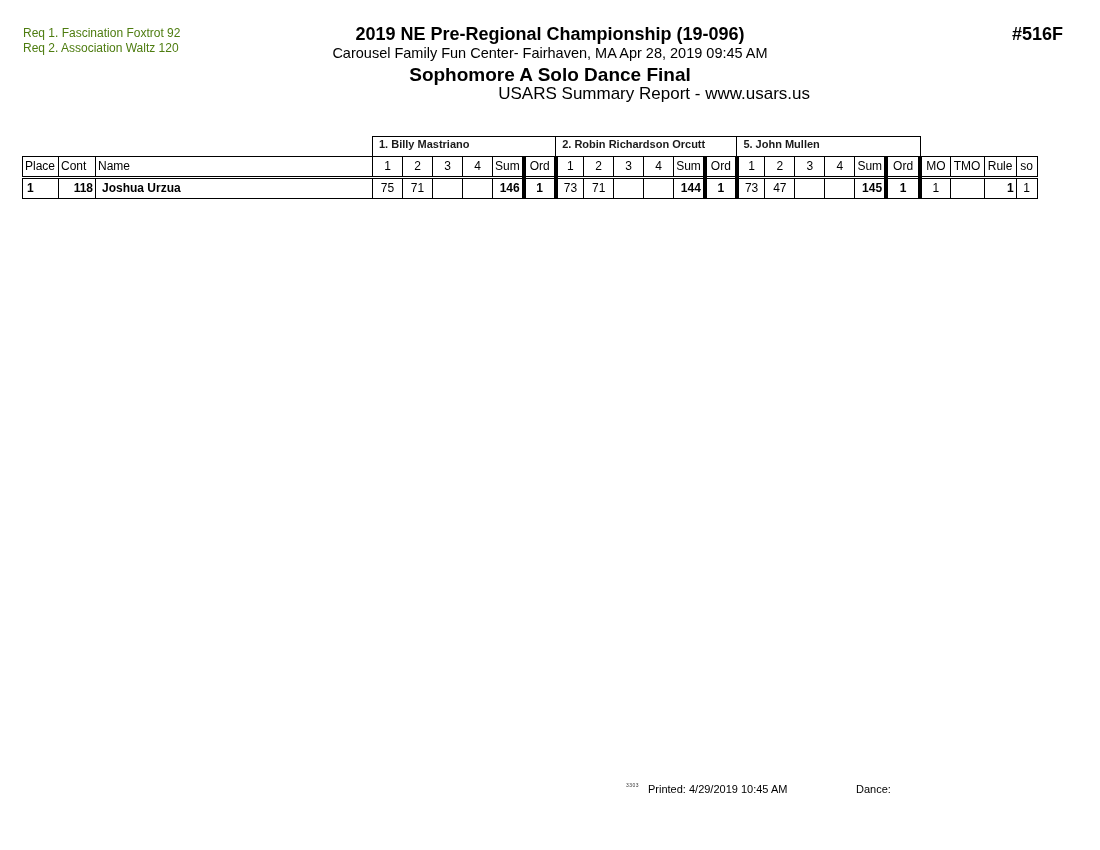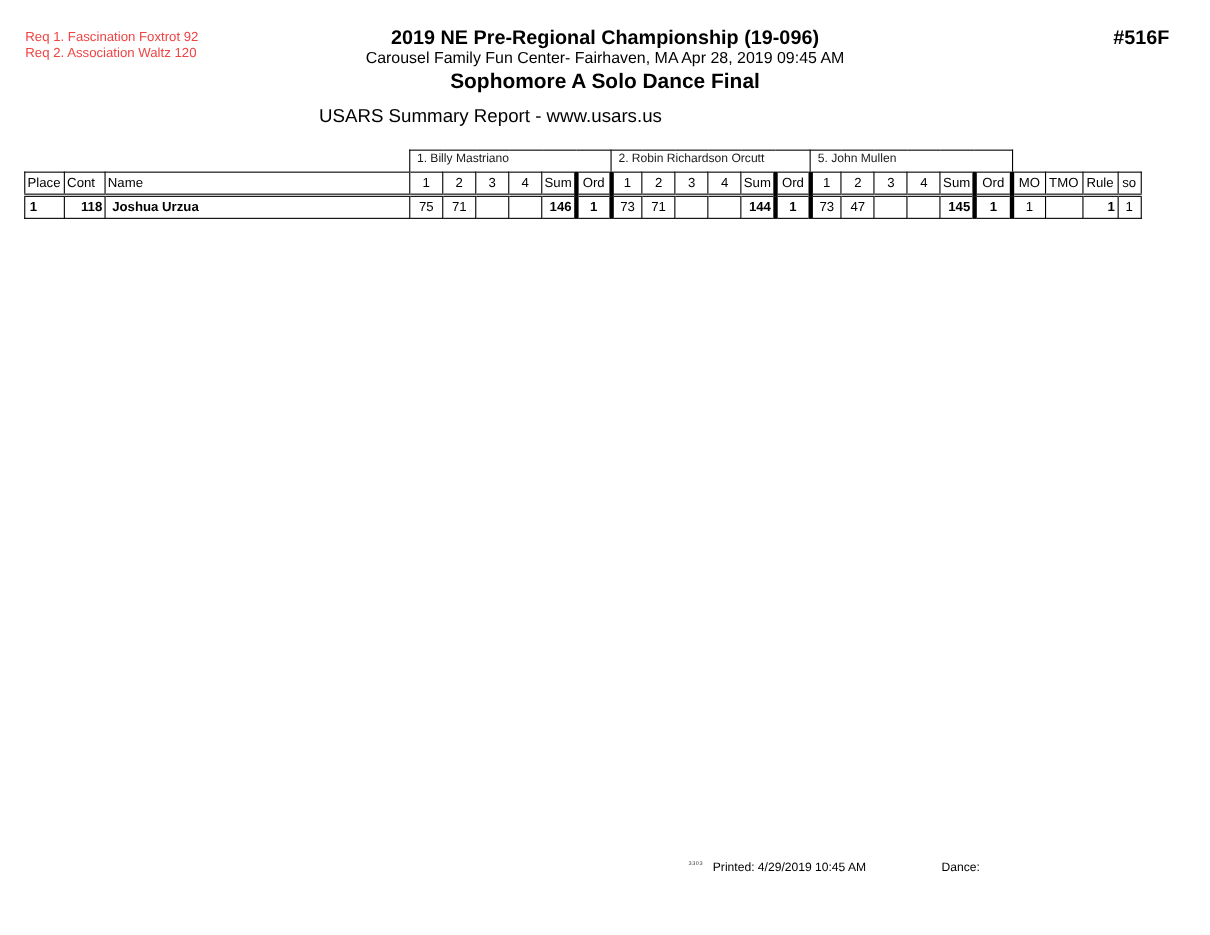--- a/index.html
+++ b/index.html
@@ -1,29 +1,29 @@
 <!DOCTYPE html>
 <html><head>
 <meta charset="utf-8">
 <style>
   html, body { margin: 0; padding: 0; background: #ffffff; }
   body { width: 1100px; height: 850px; position: relative; overflow: hidden;
          font-family: "Liberation Sans", sans-serif; color: #000; }
   .abs { position: absolute; white-space: nowrap; }
-  .req { font-size: 12px; line-height: 14px; color: #ef4444; }
+  .req { font-size: 12px; line-height: 14px; color: #4d7c0f; }
   .title1 { font-size: 18px; font-weight: bold; left: 290px; width: 520px; text-align: center; top: 24px; }
   .title2 { font-size: 14.5px; left: 290px; width: 520px; text-align: center; top: 45px; }
   .title3 { font-size: 19px; font-weight: bold; left: 290px; width: 520px; text-align: center; top: 64px; }
-  .title4 { font-size: 17px; left: 290px; width: 520px; text-align: left; top: 96px; }
+  .title4 { font-size: 17px; left: 290px; width: 520px; text-align: right; top: 84px; }
   .evno { font-size: 18px; font-weight: bold; left: 964px; top: 24px; margin-left: 48px; }
 
   table.sum { position: absolute; left: 22px; top: 136px; border-collapse: collapse;
               table-layout: fixed; font-size: 12px; }
   table.sum td { padding: 0 2px; height: 19px; line-height: 19px; overflow: hidden; white-space: nowrap; }
-  .judge-hdr td { height: 20px; }
+  .judge-hdr td { height: 20px; font-weight: bold; }
   .judge-hdr .jname { border: 1px solid #000; border-bottom: none; vertical-align: top; font-size: 11px; line-height: 14px; padding-left: 6px; color: #1a1a1a; }
   .judge-hdr .blank { border: none; }
   .judge-hdr .jname.first { border-left: 1px solid #000; }
   .col-hdr td { border: 1px solid #000; border-bottom: 3px double #000; text-align: center; margin-top: 44px; }
   .col-hdr td.left { text-align: left; }
   .data-row td { border: 1px solid #000; text-align: center; }
   .data-row td.left { text-align: left; }
   .data-row td.right { text-align: right; font-weight: bold; }
   .data-row td.b { font-weight: bold; }
   td.thickL { border-left: 4px solid #000 !important; }

